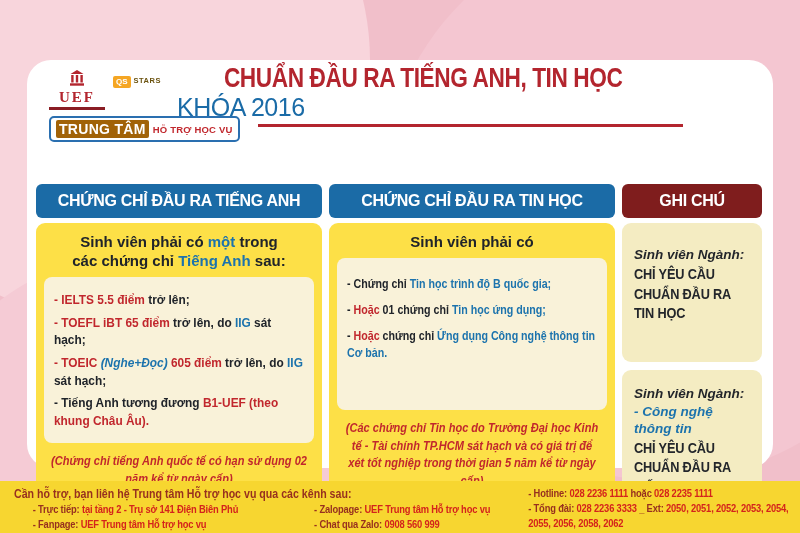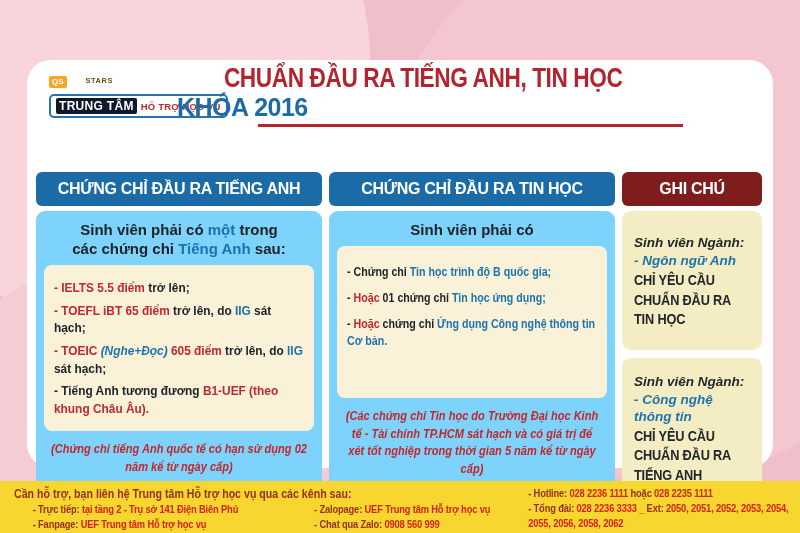--- a/index.html
+++ b/index.html
@@ -17,42 +17,42 @@
   .hdr{position:absolute;left:0;top:0;right:0;height:58px;}
   .logo-block{position:absolute;left:22px;top:10px;width:150px;}
   .logo-row{display:flex;align-items:flex-start;gap:8px;}
   .uef-mark{display:flex;flex-direction:column;align-items:center;}
   .uef-word{font-family:"Liberation Serif",serif;font-weight:bold;font-size:15px;
     color:#b3252e;letter-spacing:2px;line-height:1;}
   .uef-bar{width:56px;height:3px;background:#8a1d24;margin-top:2px;}
   .qs-badge{display:flex;align-items:flex-start;gap:3px;margin-top:6px;}
   .qs-box{background:#f5a623;color:#fff;font-weight:bold;font-size:8px;
     padding:2px 3px;border-radius:2px;line-height:1;}
-  .qs-label{font-size:7.5px;font-weight:bold;color:#6b5310;letter-spacing:0.5px;margin-left:16px;}
+  .qs-label{font-size:7.5px;font-weight:bold;color:#6b5310;letter-spacing:0.5px;}
   .center-pill{display:inline-flex;align-items:center;gap:4px;margin-top:6px;
     border:2px solid #2a6fb0;border-radius:5px;padding:2px 5px;background:#fff;white-space:nowrap;}
-  .pill-left{background:#0f172a;color:#fff;font-size:12px;font-weight:bold;
+  .pill-left{background:#a16207;color:#fff;font-size:14px;font-weight:bold;
     padding:1px 3px;border-radius:2px;letter-spacing:0.3px;}
   .pill-right{color:#c1272d;font-size:9.5px;font-weight:bold;letter-spacing:0.2px;}
 
   .title-block{position:absolute;left:150px;right:10px;top:4px;}
   .title-1{font-size:27px;font-weight:bold;color:#b3252e;letter-spacing:-0.5px;
     transform:scaleX(0.84);transform-origin:50% 50%;white-space:nowrap;line-height:1.1;}
-  .title-2{font-size:25px;font-weight:bold;color:#1a6ba7;letter-spacing:-0.5px;line-height:1.05;}
+  .title-2{font-size:25px;font-weight:normal;color:#1a6ba7;letter-spacing:-0.5px;line-height:1.05;}
   .title-underline{width:425px;height:3px;background:#b3252e;margin:4px auto 0;}
 
   
-  .cols{position:absolute;left:9px;top:112px;display:flex;gap:7px;}
+  .cols{position:absolute;left:9px;top:124px;display:flex;gap:7px;}
   .col1,.col2{width:286px;}
   .col3{width:140px;}
   .col-header{height:34px;border-radius:6px;display:flex;align-items:center;justify-content:center;
     color:#fff;font-weight:bold;font-size:16px;letter-spacing:-0.3px;white-space:nowrap;}
   .col-header.blue{background:#1b6ba6;}
   .col-header.red{background:#7f1d1d;}
-  .col-body{margin-top:5px;height:290px;background:#7dd3fc;border-radius:9px;box-sizing:border-box;padding:9px 8px 0;}
+  .col-body{margin-top:5px;height:290px;background:#fde047;border-radius:9px;box-sizing:border-box;padding:9px 8px 0;}
   .intro{text-align:center;font-weight:bold;font-size:15px;line-height:1.28;color:#20242a;}
   .cream{margin-top:7px;background:#f9f2d9;border-radius:8px;padding:9px 10px;box-sizing:border-box;min-height:152px;overflow:hidden;}
   .item{margin:5px 0;font-size:13.5px;font-weight:bold;line-height:1.3;color:#20242a;}
   .col2 .item{margin:9px 0;font-size:13px;}
   .cx88{transform:scaleX(0.88);transform-origin:0 0;width:113.63%;}
   .cx85{transform:scaleX(0.85);transform-origin:0 0;width:117.64%;}
   .cx82{transform:scaleX(0.82);transform-origin:0 0;width:121.95%;}
   .note{margin-top:9px;padding:0 6px;text-align:center;font-weight:bold;font-style:italic;
     font-size:13px;color:#c1272d;line-height:1.35;}
 
@@ -90,20 +90,35 @@
 
 <div class="stage">
   <div class="bg-shape bgA"></div>
   <div class="bg-shape bgB"></div>
   <div class="bg-shape bgC"></div>
 
   <div class="card">
     <div class="hdr">
       <div class="logo-block">
         <div class="logo-row">
+          <div class="uef-mark">
+            <span>
+              <svg width="20" height="16" viewBox="0 0 20 16">
+                <g fill="#b3252e">
+                  <path d="M10 0l6.5 4h-13z"></path>
+                  <rect x="4.2" y="5" width="2.4" height="7.5"></rect>
+                  <rect x="8.8" y="5" width="2.4" height="7.5"></rect>
+                  <rect x="13.4" y="5" width="2.4" height="7.5"></rect>
+                  <rect x="3" y="13.3" width="14" height="2.4"></rect>
+                </g>
+              </svg>
+            </span>
+            <span class="uef-word">UEF</span>
+            <span class="uef-bar"></span>
+          </div>
           <div class="qs-badge">
             <span class="qs-box">QS</span>
             <span class="qs-label">STARS</span>
           </div>
         </div>
         <div class="center-pill">
           <span class="pill-left">TRUNG TÂM</span>
           <span class="pill-right">HỖ TRỢ HỌC VỤ</span>
         </div>
       </div>
@@ -153,21 +168,20 @@
           <div class="note">
             <div class="cx85">(Các chứng chỉ Tin học do Trường Đại học Kinh tế - Tài chính TP.HCM sát hạch và có giá trị để xét tốt nghiệp trong thời gian 5 năm kể từ ngày cấp)</div>
           </div>
         </div>
       </div>
 
       <div class="col3">
         <div class="col-header red">GHI CHÚ</div>
         <div class="ybox ybox1">
           <div class="yb-label">Sinh viên Ngành:</div>
-          <div class="yb-major">- Ngôn ngữ Anh</div>
           <div class="yb-emph">
             <div class="cx85">CHỈ YÊU CẦU CHUẨN ĐẦU RA TIN HỌC</div>
           </div>
         </div>
         <div class="ybox ybox2">
           <div class="yb-label">Sinh viên Ngành:</div>
           <div class="yb-major">- Công nghệ thông tin</div>
           <div class="yb-emph">
             <div class="cx85">CHỈ YÊU CẦU CHUẨN ĐẦU RA TIẾNG ANH</div>
           </div>

